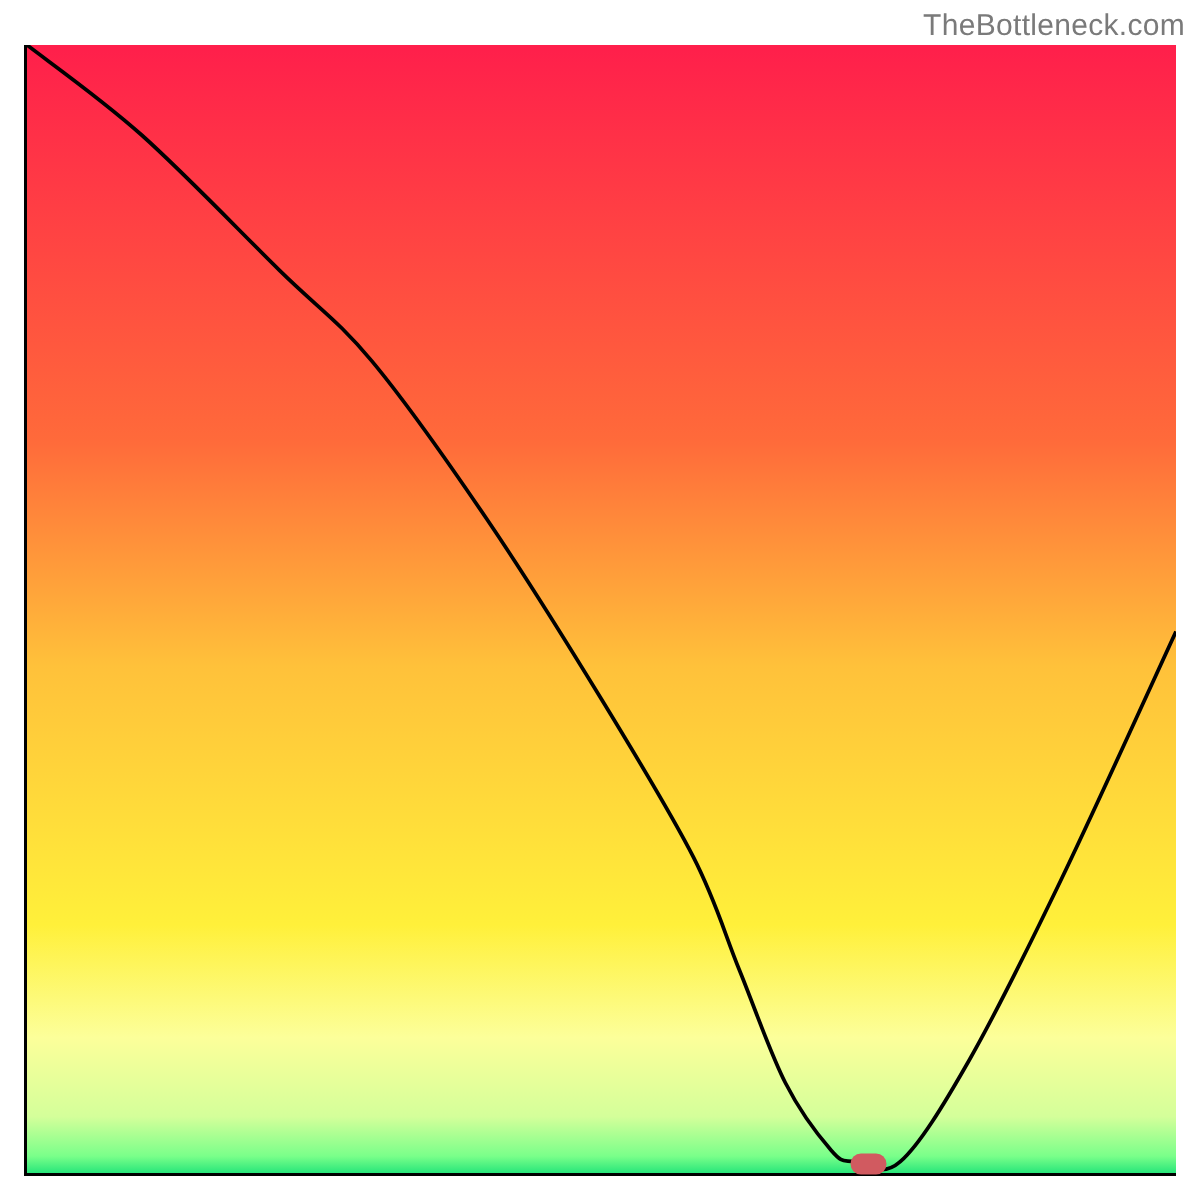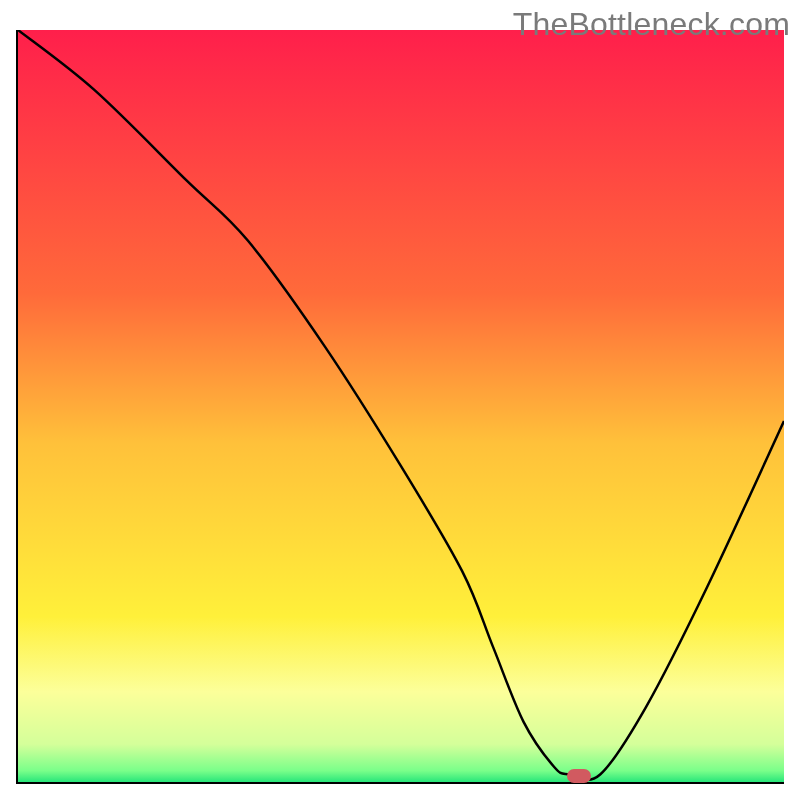--- a/index.html
+++ b/index.html
@@ -8,21 +8,21 @@
     width: 800px;
     height: 800px;
     position: relative;
     font-family: Arial, Helvetica, sans-serif;
     background: #ffffff;
   }
   .watermark {
     position: absolute;
     top: 6px;
     right: 10px;
-    font-size: 32px;
+    font-size: 20px;
     font-weight: 500;
     color: #7a7a7a;
     letter-spacing: 0.2px;
     z-index: 10;
   }
   .plot-area {
     position: absolute;
     left: 16px;
     top: 30px;
     width: 768px;

